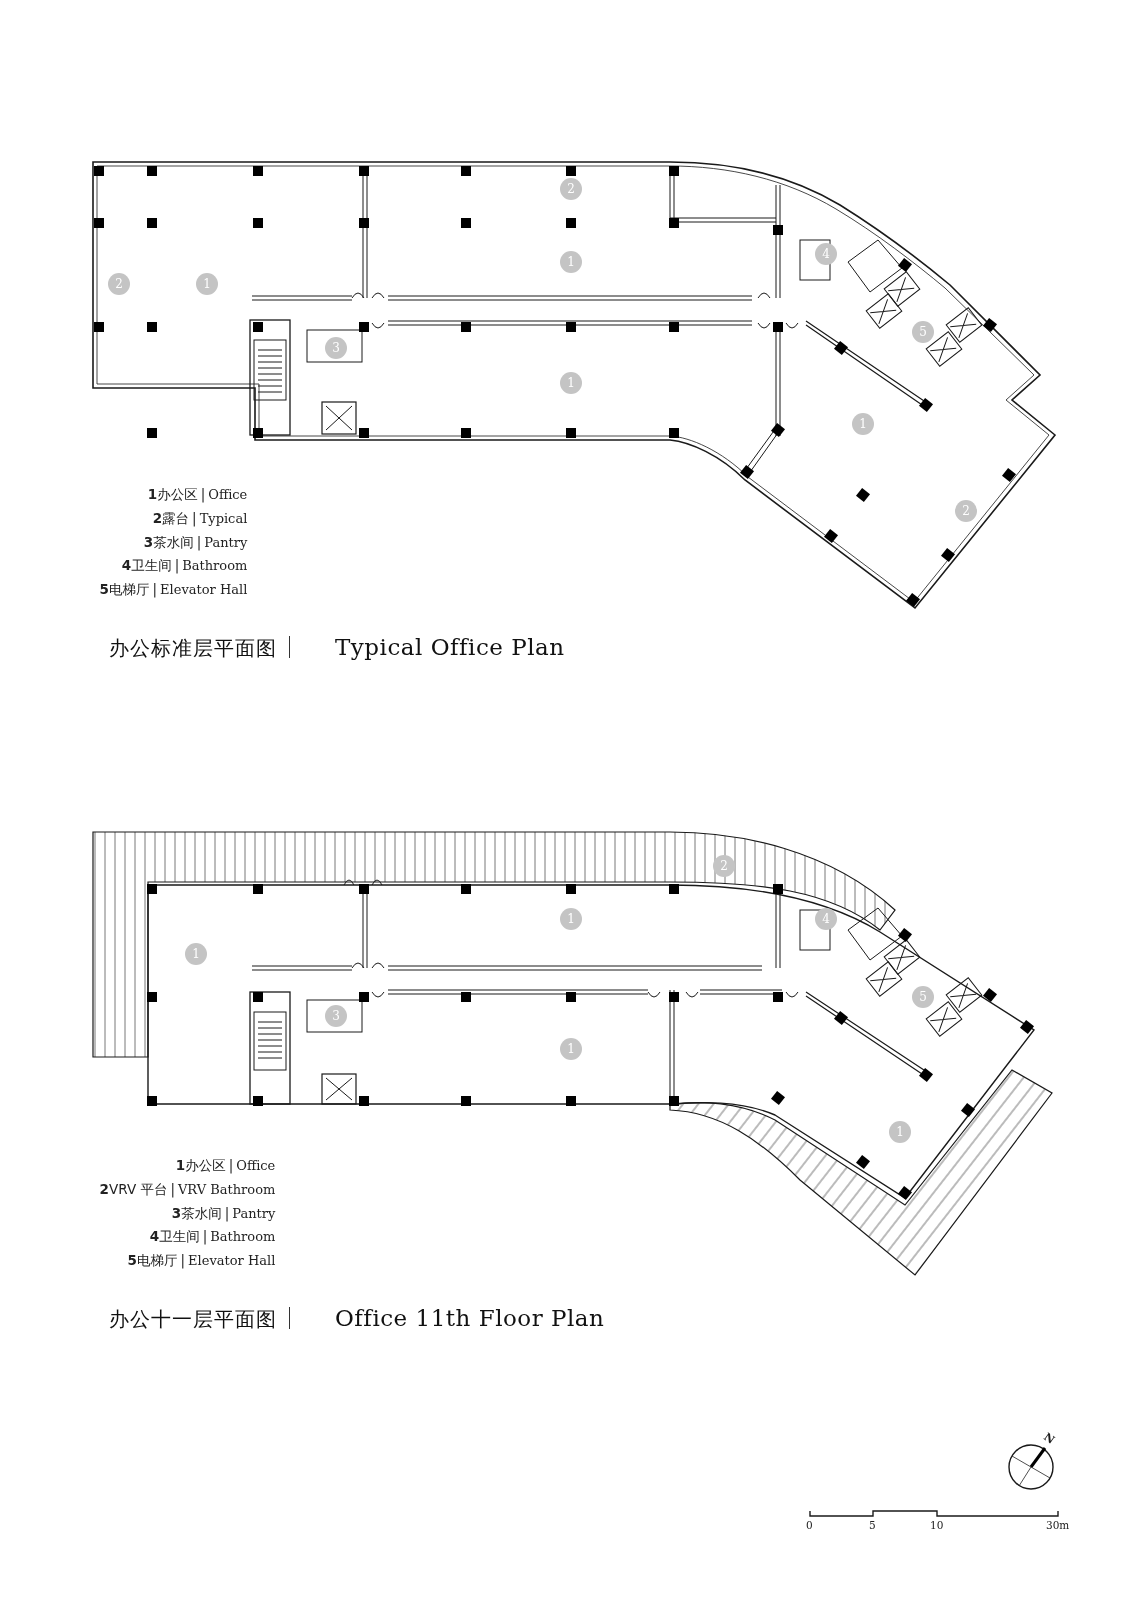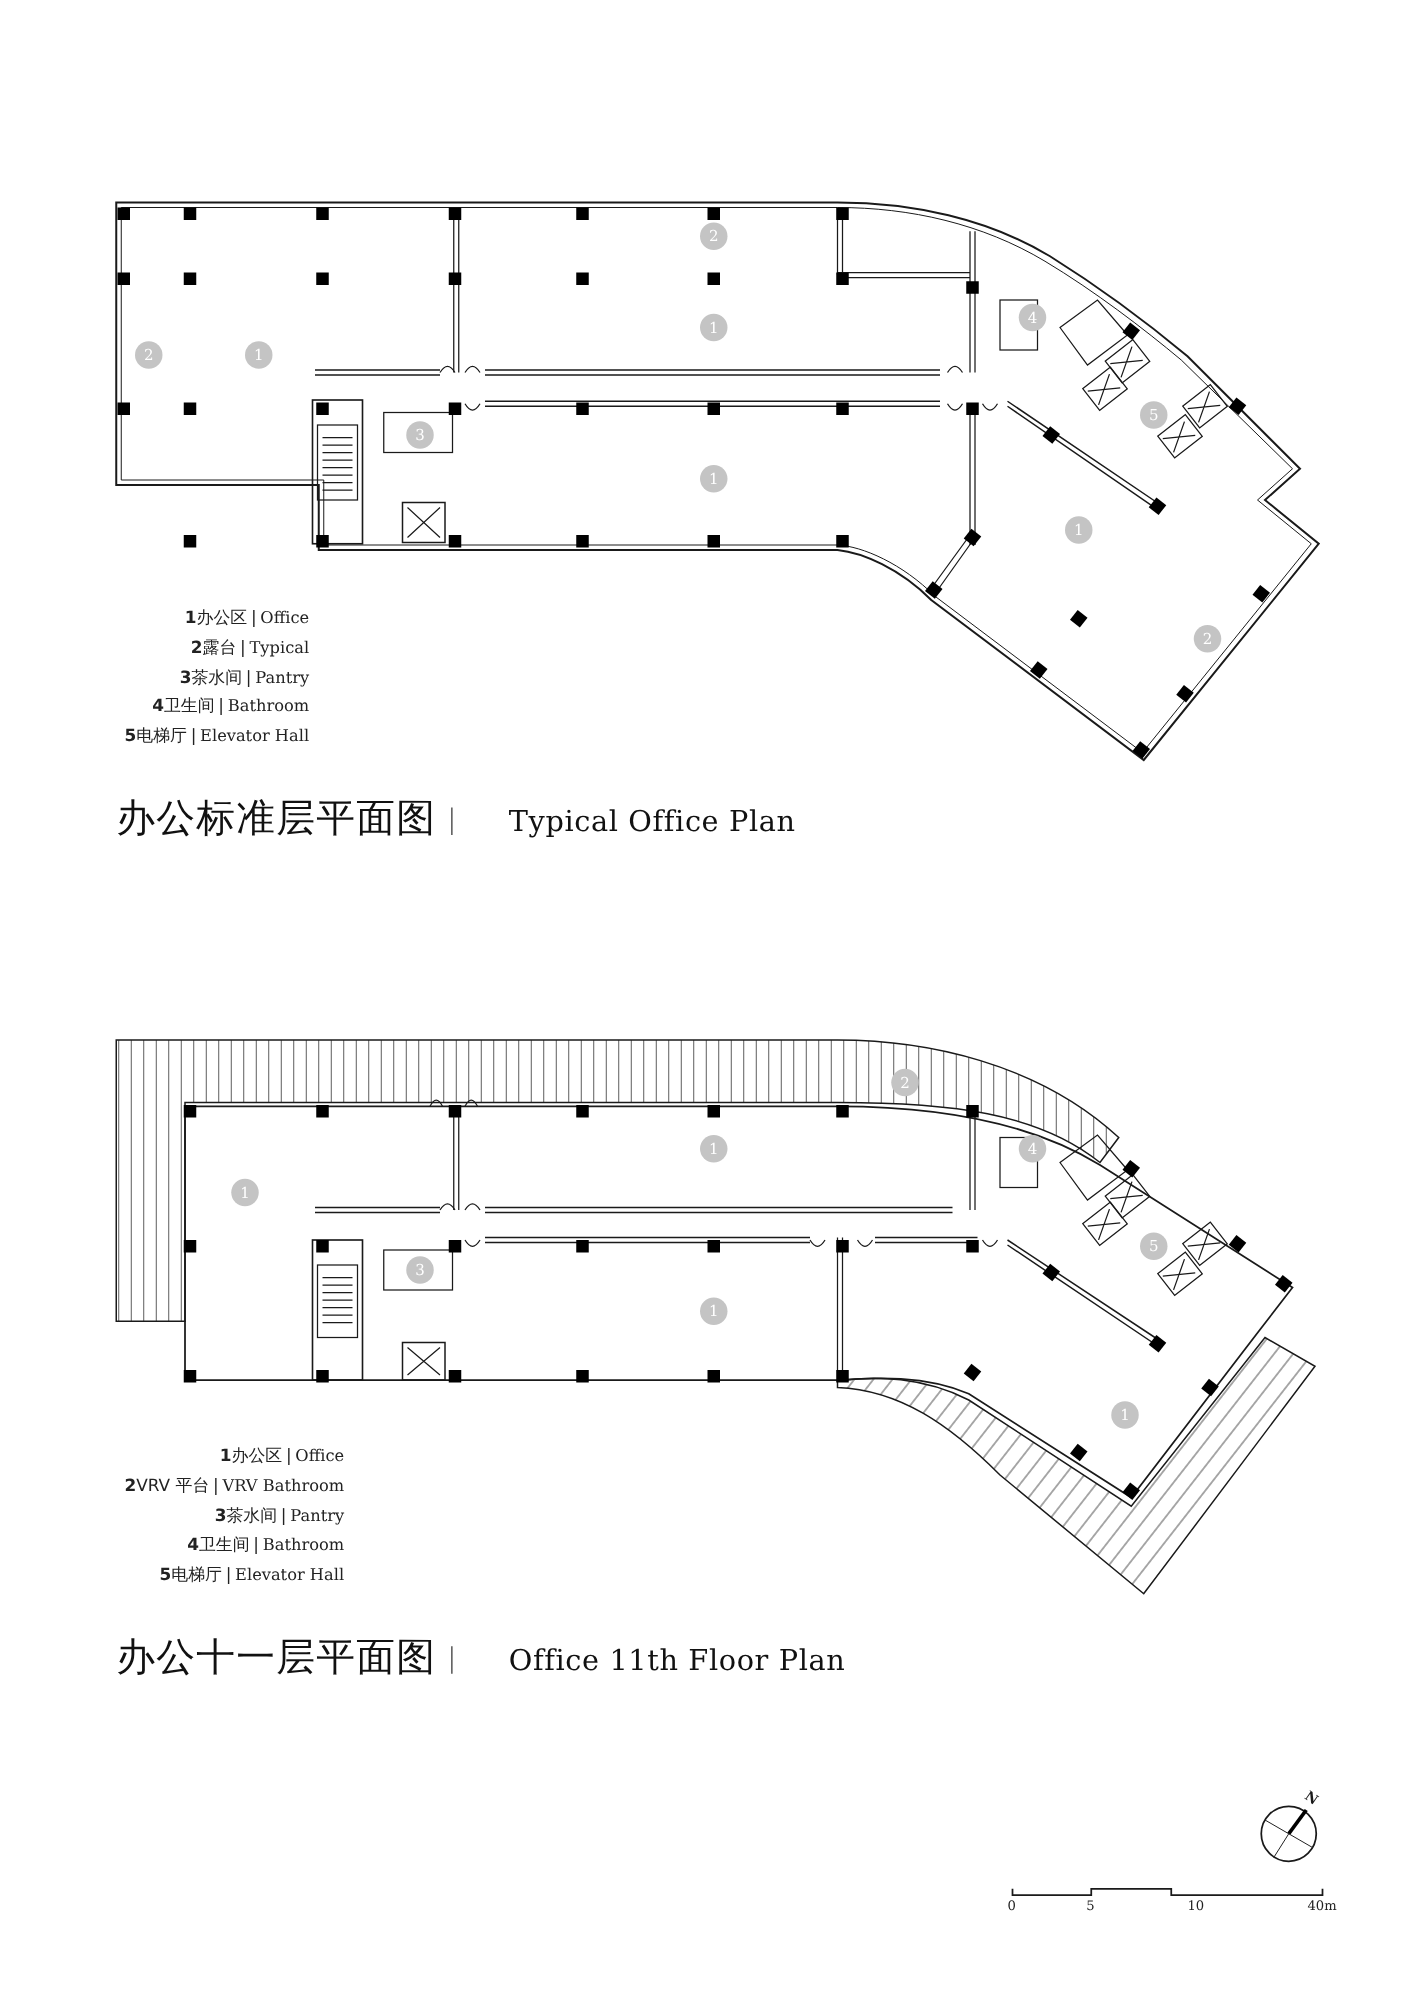--- a/index.html
+++ b/index.html
@@ -7,21 +7,21 @@
          font-family: "DejaVu Serif", "Liberation Serif", serif; color: #1a1a1a; }
   .plan { position: absolute; left: 0; top: 0; }
   .legend { position: absolute; left: 93px; font-family: "DejaVu Sans", "Liberation Sans", sans-serif;
             font-size: 13.5px; line-height: 23.8px; color: #222; }
   .legend .row { white-space: nowrap; text-align: right; }
   .legend .num { display: inline-block; width: 16px; font-weight: bold; }
   .legend .zh { margin-left: 0; }
   .legend .sep { margin: 0 3px; }
   .legend .en { font-family: "DejaVu Serif", "Liberation Serif", serif; font-size: 13px; }
   .title { position: absolute; left: 93px; white-space: nowrap; color: #111; }
-  .title .zh { font-family: "DejaVu Sans", "Liberation Sans", sans-serif; font-size: 31px; letter-spacing: 1px; }
+  .title .zh { font-family: "DejaVu Sans", "Liberation Sans", sans-serif; font-size: 20px; letter-spacing: 1px; margin-left: 16px; }
   .title .bar { display: inline-block; width: 1px; height: 22px; background: #333; margin: 0 24px 0 12px; vertical-align: -3px; }
   .title .en { font-family: "DejaVu Serif", "Liberation Serif", serif; font-size: 23px; letter-spacing: 0.5px; margin-left: 21px; }
   .scale-label { position: absolute; font-family: "DejaVu Serif", "Liberation Serif", serif; font-size: 10.5px; color: #222; }
   .north-label { position: absolute; left: 1044px; top: 1432px; font-family: "DejaVu Serif", serif; font-size: 11px; font-weight: bold; transform: rotate(35deg); }
 </style>
 </head>
 <body>
 
 <svg class="plan" width="1131" height="700" viewBox="0 0 1131 700">
   <defs>
@@ -294,14 +294,14 @@
 </div>
 
 <div class="title" style="top:1305px;">
   <span class="zh">办公十一层平面图</span><span class="bar"></span><span class="en">Office 11th Floor Plan</span>
 </div>
 
 <div class="north-label">N</div>
 
 <span class="scale-label" style="left:806px; top:1519px;">0</span>
 <span class="scale-label" style="left:869px; top:1519px;">5</span>
-<span class="scale-label" style="left:930px; top:1519px;margin-left:20px;">10</span>
-<span class="scale-label" style="left:1046px; top:1519px;">40m</span>
+<span class="scale-label" style="left:930px; top:1519px;">10</span>
+<span class="scale-label" style="left:1046px; top:1519px;">30m</span>
 
 </body></html>

